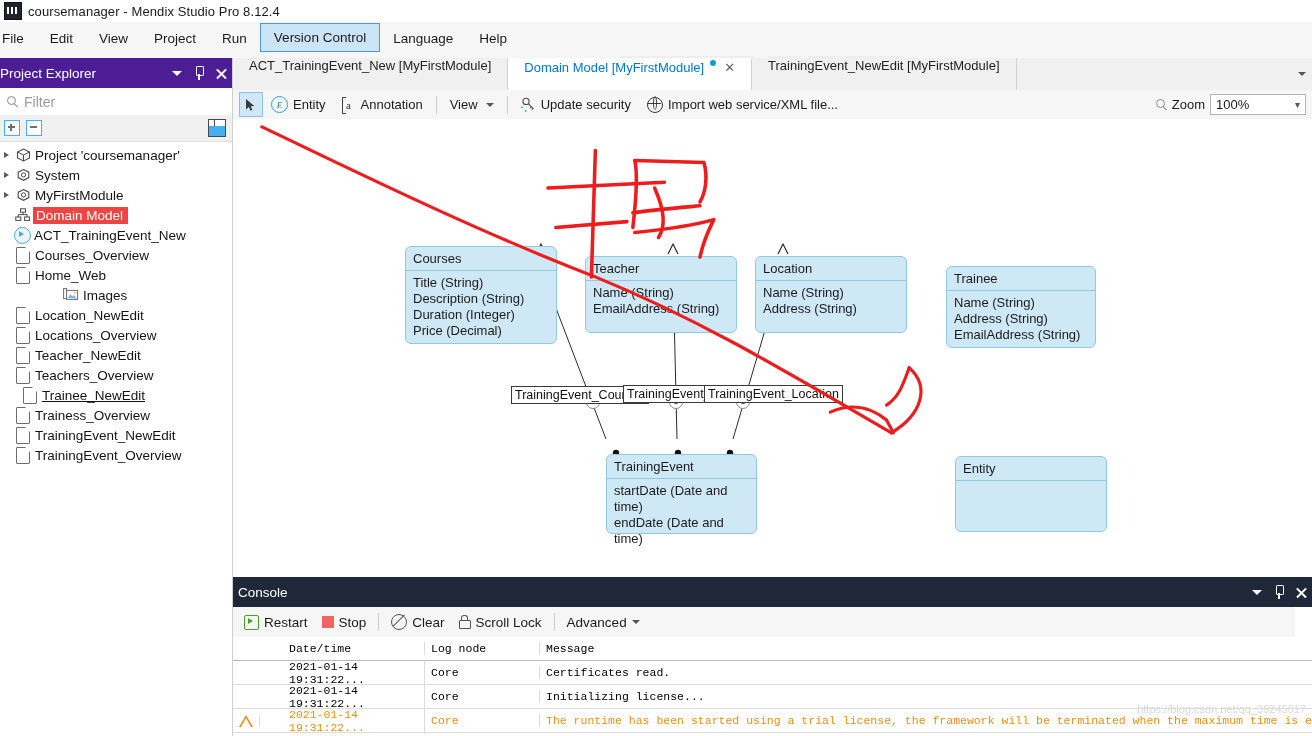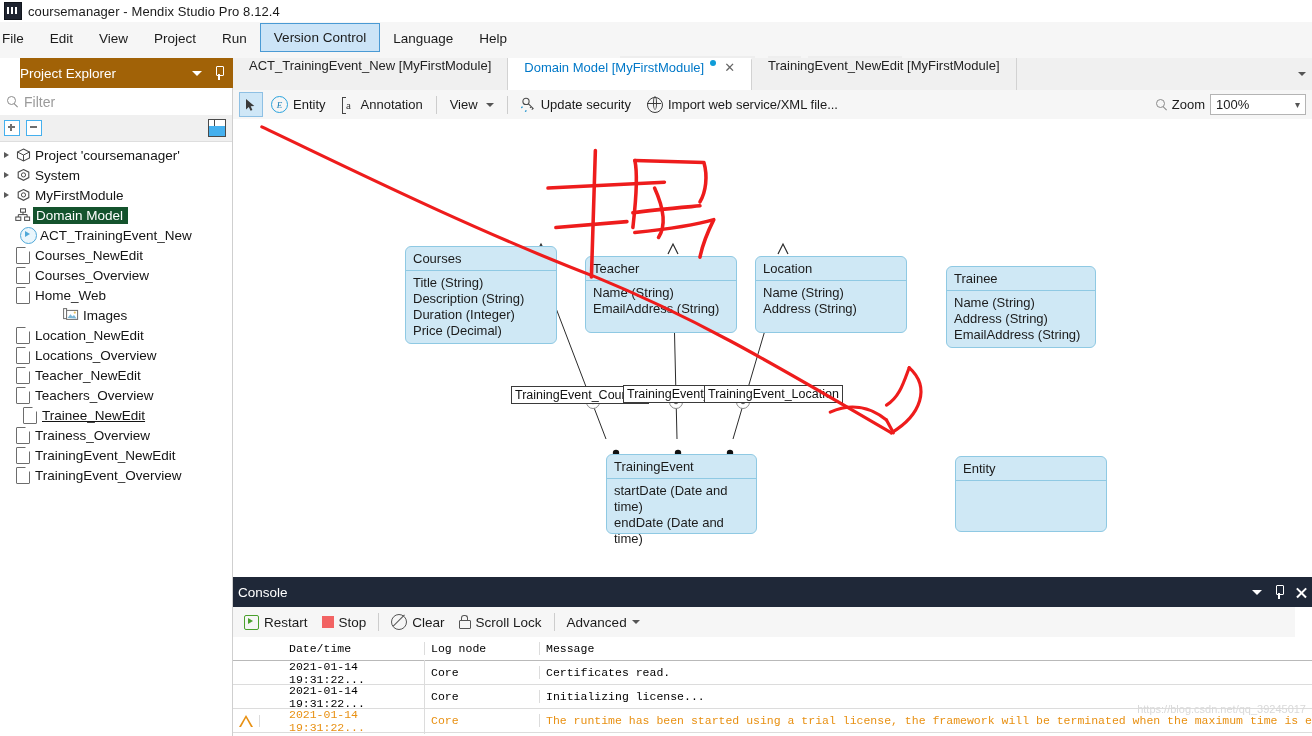--- a/index.html
+++ b/index.html
@@ -111,22 +111,22 @@
   }
 
   
   .leftpanel {
     position: absolute; left: 0; top: 58px; width: 232px; height: 678px;
     background: #ffffff;
     border-right: 1px solid #cfcfcf;
   }
   .lp-header {
     position: absolute; left: 0; top: 0; width: 232px; height: 30px;
-    background: #a16207;
-    display: flex; align-items: center; margin-left: 20px;
+    background: #4c1d95;
+    display: flex; align-items: center;
   }
   .lp-title {
     color: #ffffff; font-size: 13.5px; margin-left: 0px; flex: 1 1 auto;
     padding-left: 0px;
   }
   .lp-hdr-btn {
     width: 22px; height: 30px; display: flex; align-items: center; justify-content: center;
     color: #ffffff; font-size: 12px;
   }
   .tri-down-w {
@@ -213,21 +213,21 @@
   }
   .tree-row .arrow {
     width: 13px; display:flex; align-items:center; justify-content:center; flex:0 0 auto;
   }
   .tri-r {
     width:0;height:0;border-top:3.5px solid transparent;border-bottom:3.5px solid transparent;border-left:5px solid #5a5a5a;
   }
   .tree-row .ti { width: 20px; flex: 0 0 auto; display:flex; align-items:center; justify-content:center; }
   .tree-row .tlabel { padding-left: 2px; }
   .tree-row.selected .tlabel {
-    background: #14532d; color: #ffffff; padding: 1px 5px 1px 3px;
+    background: #ef4444; color: #ffffff; padding: 1px 5px 1px 3px;
   }
   .ico-page {
     width: 12px; height: 15px; background:#fff;
     border: 1.2px solid #6d6d6d; position: relative; border-radius:1px;
   }
   .ico-page::after {
     content:""; position:absolute; right:-1px; top:-1px;
     border-left:5px solid transparent; border-top:5px solid #fff;
     border-right:0; 
   }
@@ -580,33 +580,27 @@
           <svg width="16" height="14" viewBox="0 0 16 14">
             <rect x="5.5" y="0.8" width="5" height="3.4" fill="none" stroke="#4a4a4a" stroke-width="1"></rect>
             <rect x="0.8" y="9" width="5" height="3.4" fill="none" stroke="#4a4a4a" stroke-width="1"></rect>
             <rect x="9.6" y="9" width="5" height="3.4" fill="none" stroke="#4a4a4a" stroke-width="1"></rect>
             <path d="M8 4.2 L8 6.6 M3.3 9 L3.3 6.6 L12.1 6.6 L12.1 9" fill="none" stroke="#4a4a4a" stroke-width="1"></path>
           </svg>
         </span>
         <span class="tlabel">Domain Model</span>
       </div>
 
-      <div class="tree-row" style="padding-left:18px;">
+      <div class="tree-row" style="padding-left:12px;">
         <span class="ti">
             <span class="ico-act"></span>
           </span>
         <span class="tlabel">ACT_TrainingEvent_New</span>
       </div>
 
-      <div class="tree-row" style="padding-left:13px;">
-        <span class="ti">
-            <span class="ico-page"></span>
-          </span>
-        <span class="tlabel">Courses_NewEdit</span>
-      </div>
       <div class="tree-row" style="padding-left:13px;">
         <span class="ti">
             <span class="ico-page"></span>
           </span>
         <span class="tlabel">Courses_Overview</span>
       </div>
       <div class="tree-row" style="padding-left:13px;">
         <span class="ti">
             <span class="ico-page"></span>
           </span>

